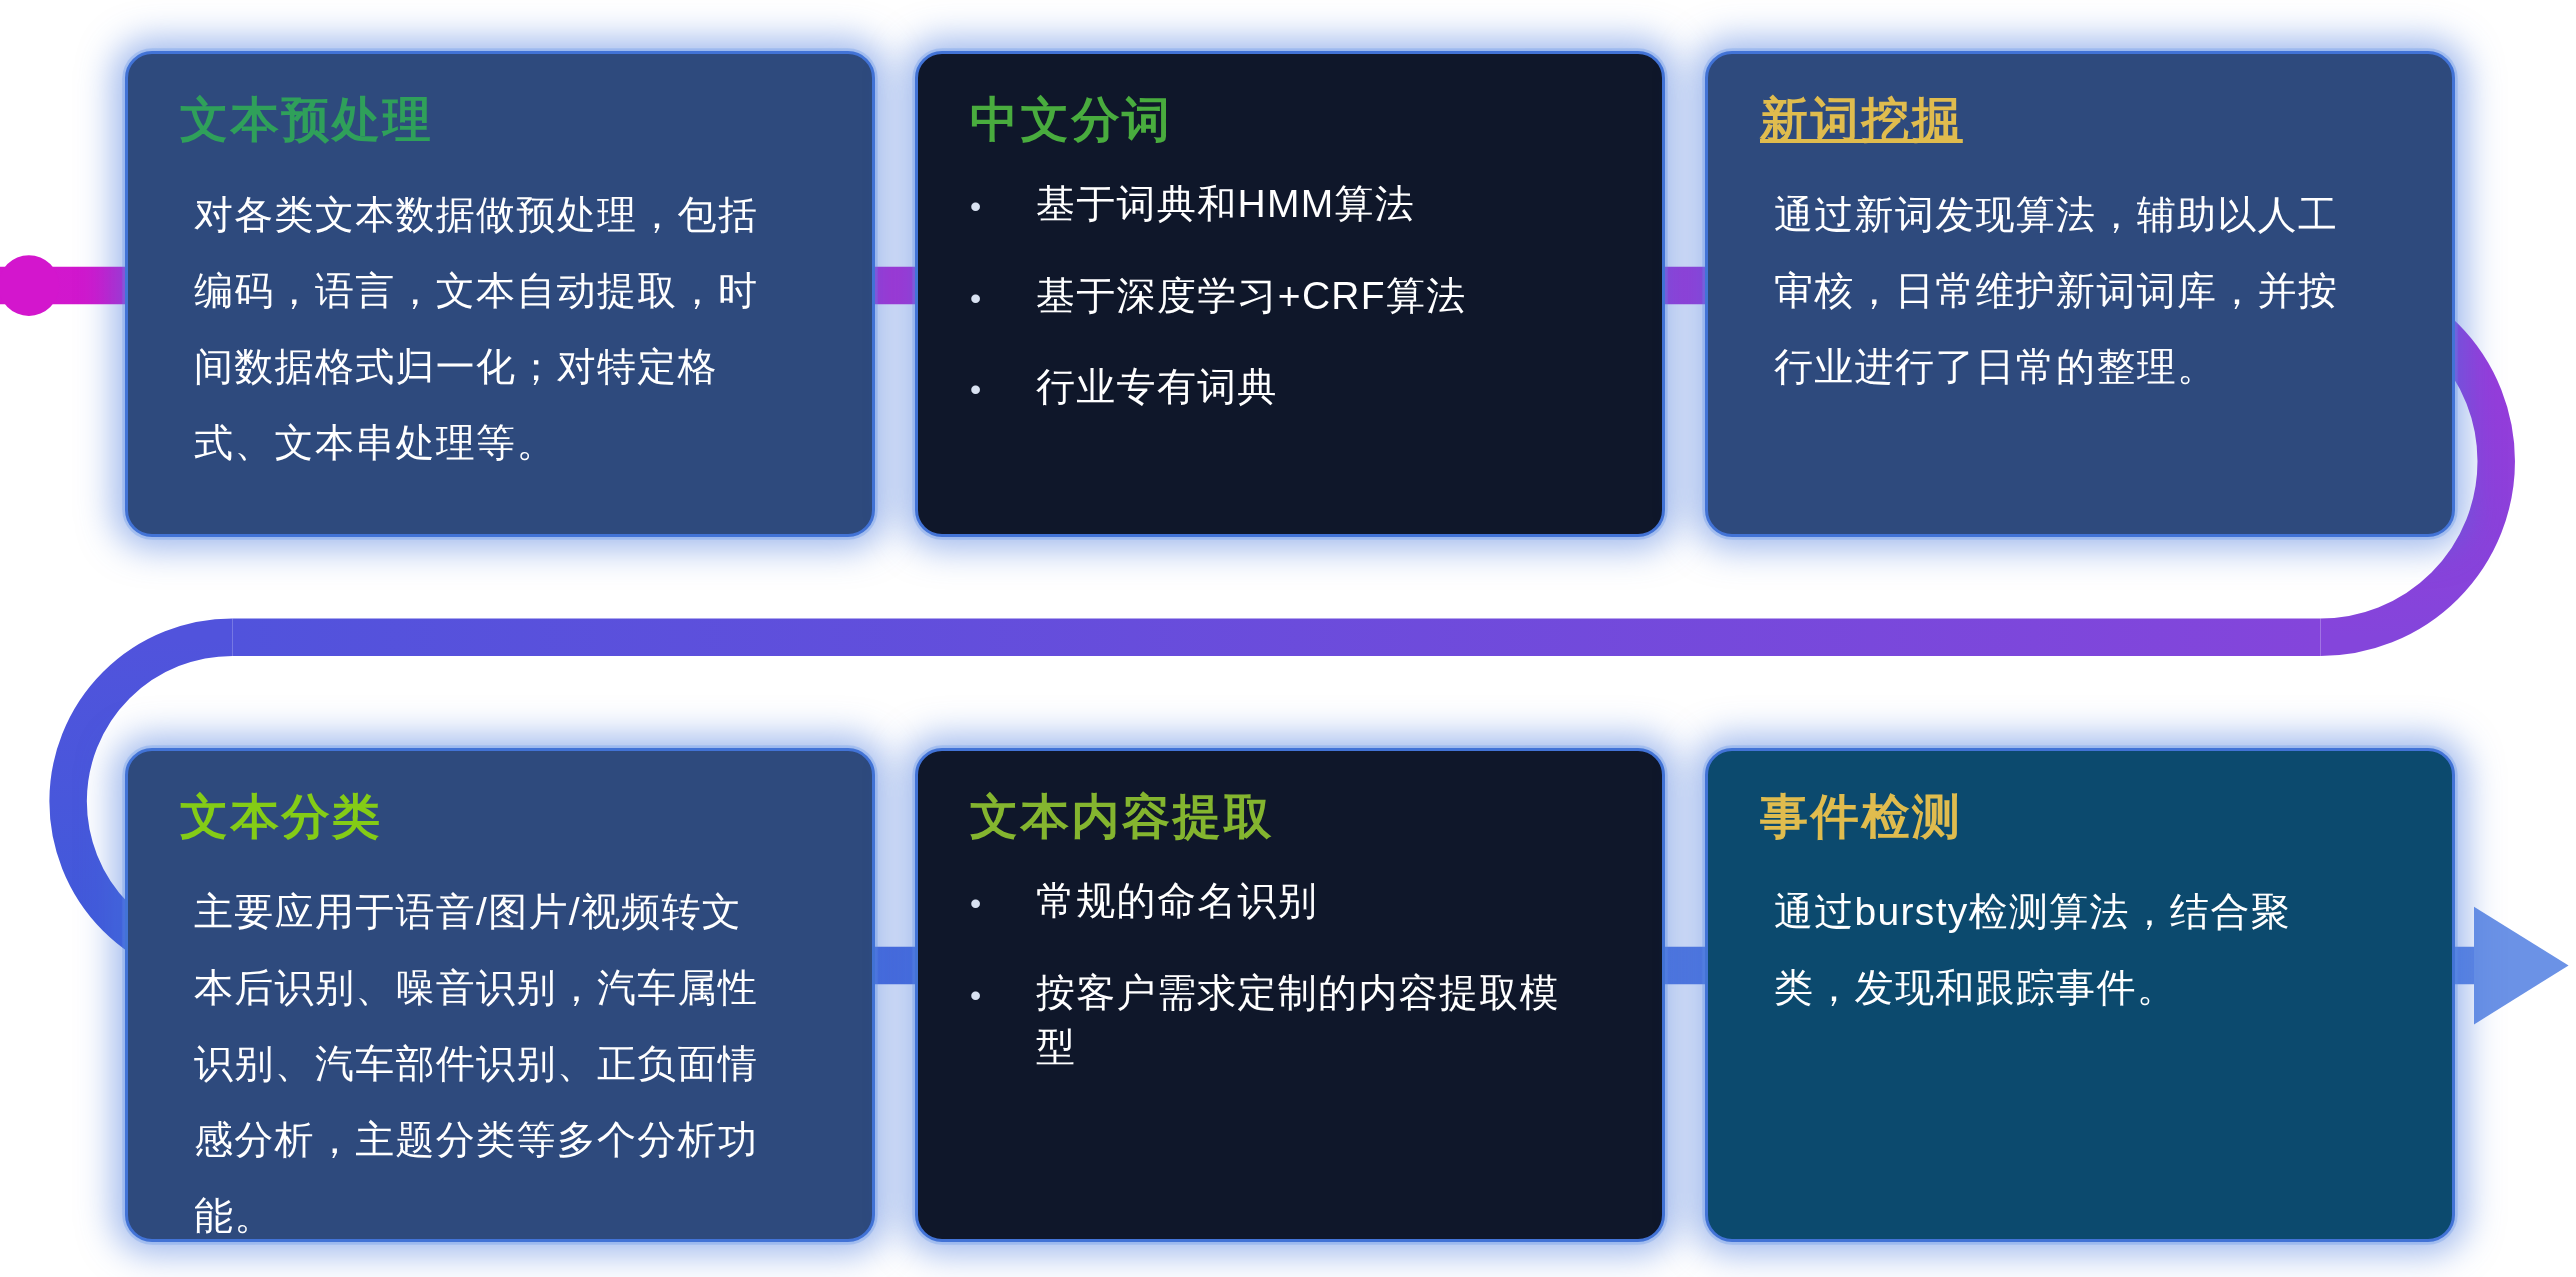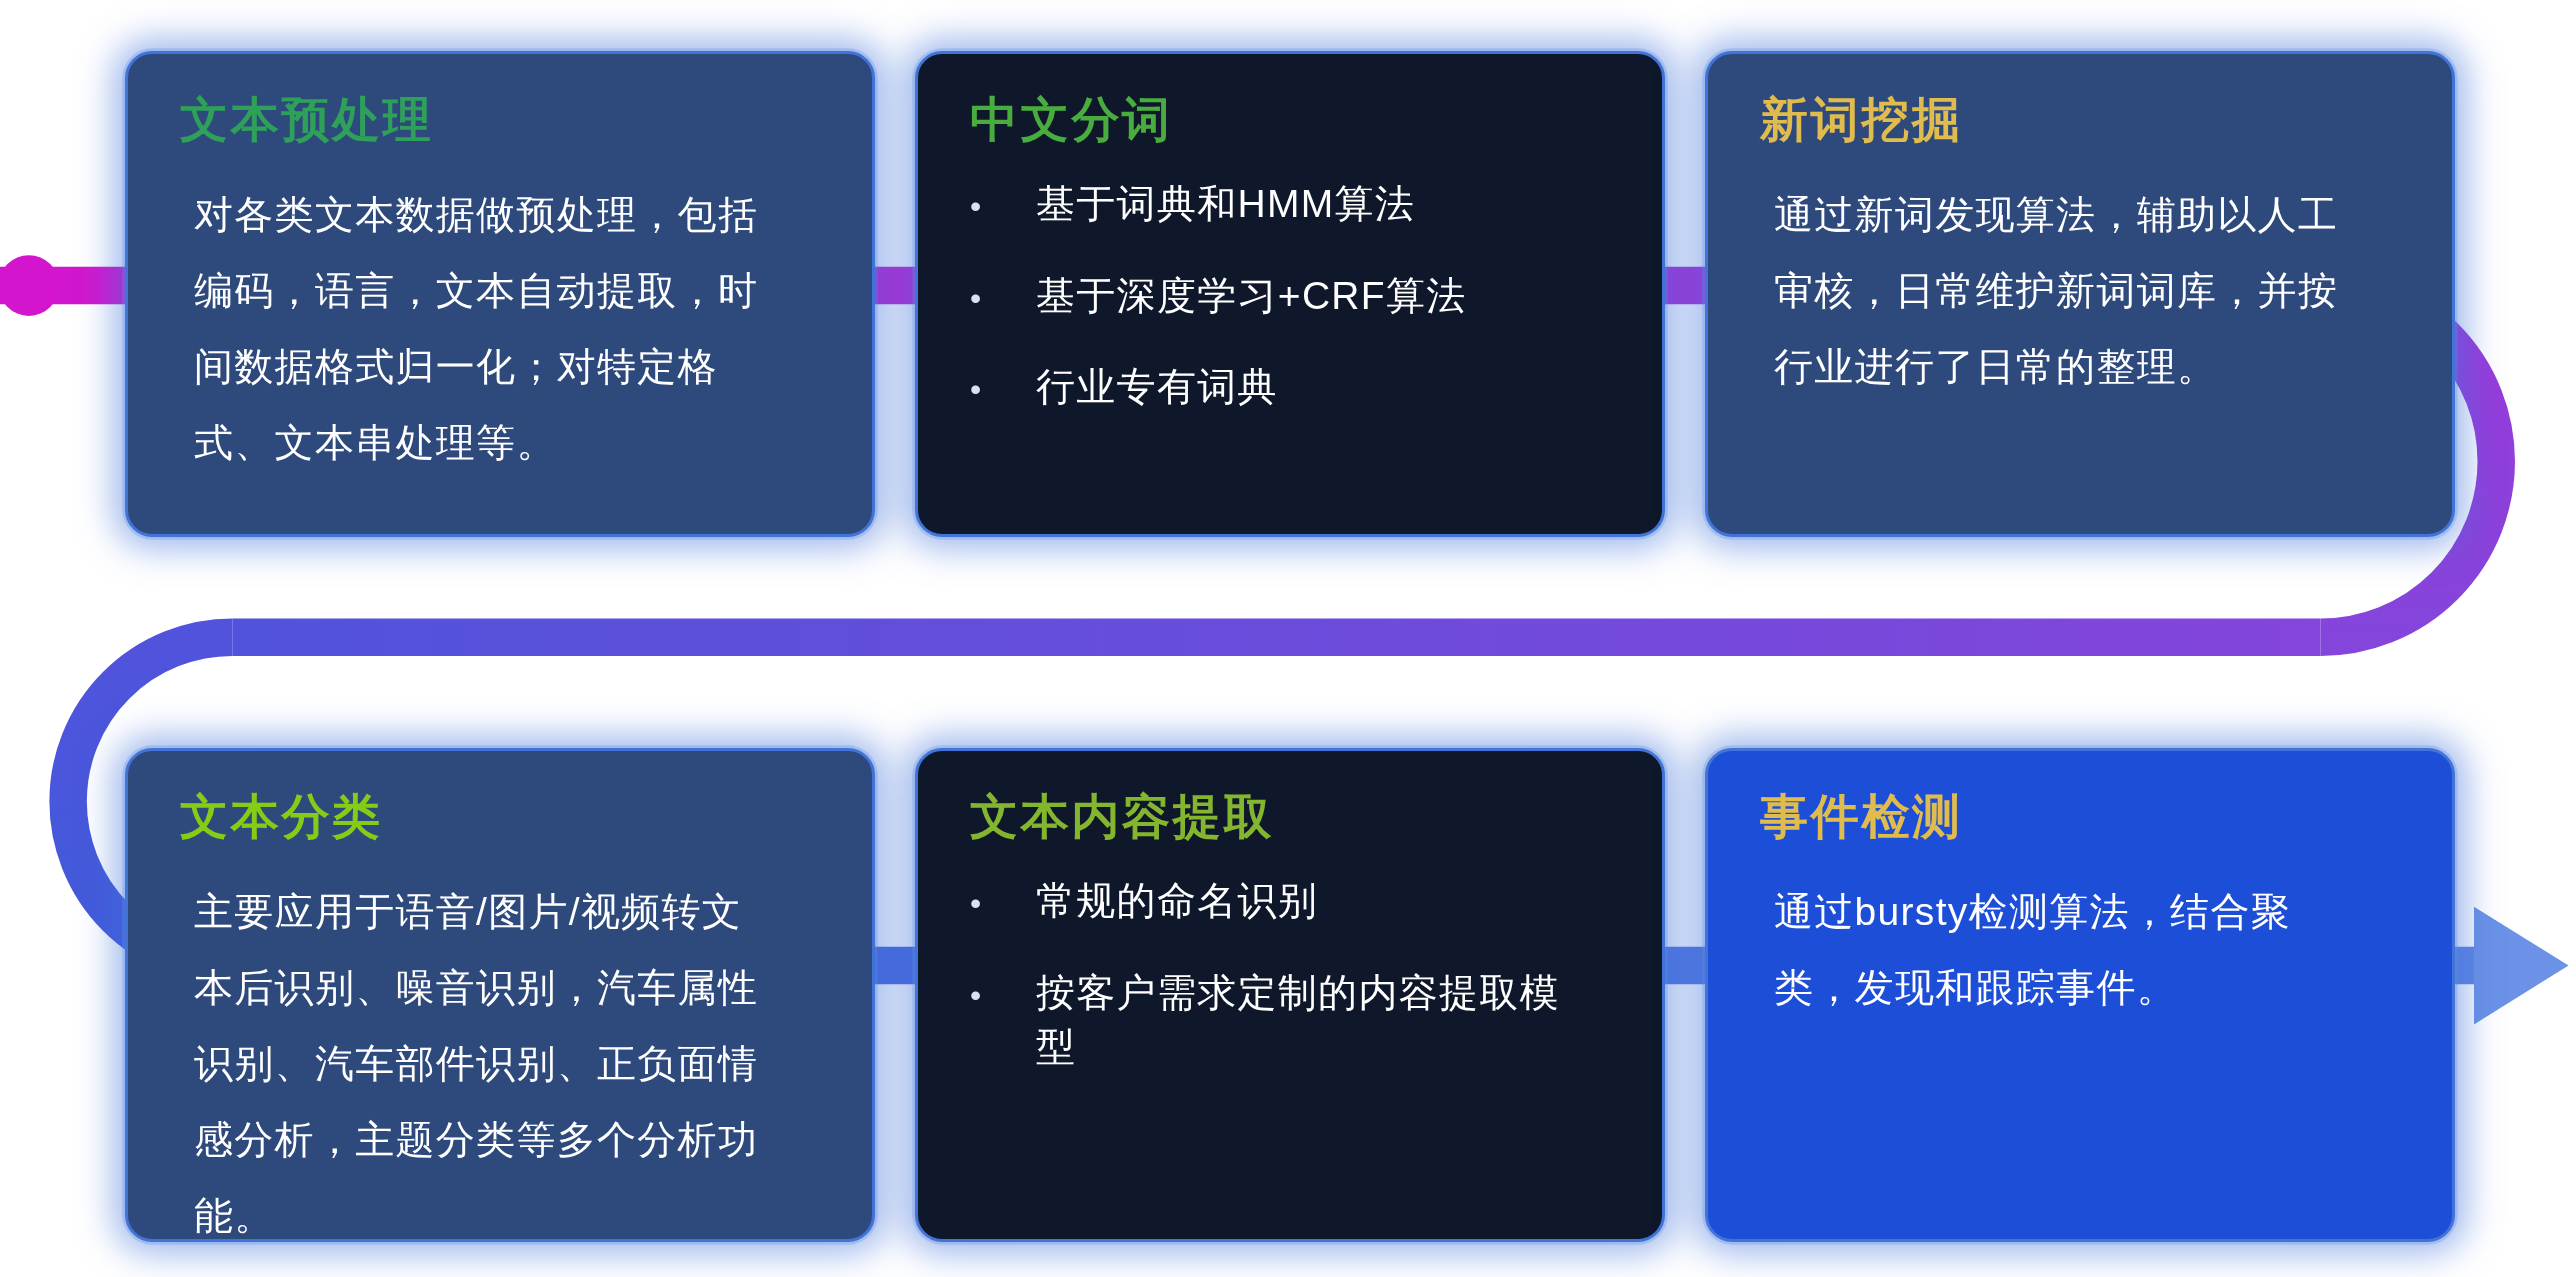--- a/index.html
+++ b/index.html
@@ -86,21 +86,21 @@
         <span class="bullet-text">基于深度学习+CRF算法</span>
       </li>
       <li class="bullet-item">
         <span class="bullet-dot" style="color: rgb(217, 226, 242);">•</span>
         <span class="bullet-text">行业专有词典</span>
       </li>
     </ul>
   </section>
 
   <section class="card pos-r1c3" style="background-color: rgb(46, 74, 125); border-color: rgb(66, 115, 214); color: rgb(255, 255, 255);">
-    <h2 class="card-title" style="color: rgb(224, 188, 78);">新词挖掘</h2>
+    <h2 class="card-title" style="color: rgb(224, 188, 78); text-decoration: underline;">新词挖掘</h2>
     <p class="card-body">通过新词发现算法，辅助以人工审核，日常维护新词词库，并按行业进行了日常的整理。</p>
   </section>
 
   <section class="card pos-r2c1" style="background-color: rgb(46, 74, 125); border-color: rgb(66, 115, 214); color: rgb(255, 255, 255);">
     <h2 class="card-title" style="color: #84cc16;">文本分类</h2>
     <p class="card-body">主要应用于语音/图片/视频转文本后识别、噪音识别，汽车属性识别、汽车部件识别、正负面情感分析，主题分类等多个分析功能。</p>
   </section>
 
   <section class="card pos-r2c2" style="background-color: #0f172a; border-color: rgb(66, 115, 214); color: rgb(255, 255, 255);">
     <h2 class="card-title" style="color: rgb(132, 181, 47);">文本内容提取</h2>
@@ -109,19 +109,19 @@
         <span class="bullet-dot" style="color: rgb(217, 226, 242);">•</span>
         <span class="bullet-text">常规的命名识别</span>
       </li>
       <li class="bullet-item">
         <span class="bullet-dot" style="color: rgb(217, 226, 242);">•</span>
         <span class="bullet-text">按客户需求定制的内容提取模型</span>
       </li>
     </ul>
   </section>
 
-  <section class="card pos-r2c3" style="background-color: #1d4ed8; border-color: rgb(66, 115, 214); color: rgb(255, 255, 255);">
+  <section class="card pos-r2c3" style="background-color: #0c4a6e; border-color: rgb(66, 115, 214); color: rgb(255, 255, 255);">
     <h2 class="card-title" style="color: rgb(224, 188, 78);">事件检测</h2>
     <p class="card-body">通过bursty检测算法，结合聚类，发现和跟踪事件。</p>
   </section>
 
 </div>
 
 
 </body></html>

